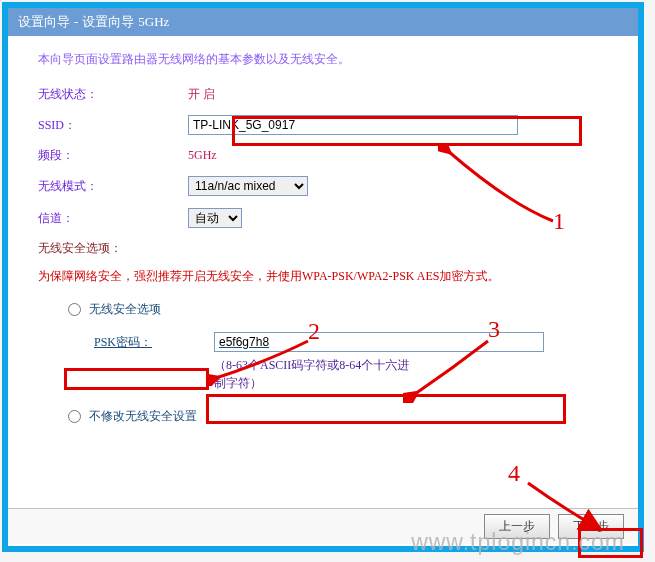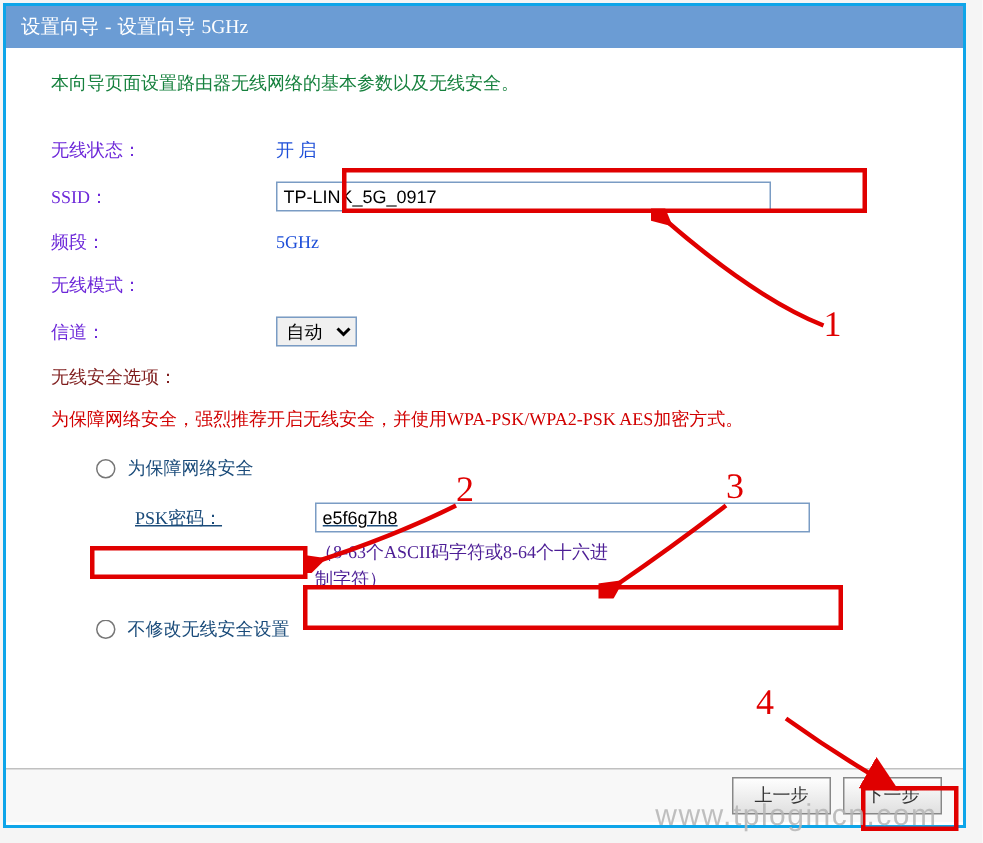--- a/index.html
+++ b/index.html
@@ -5,55 +5,55 @@
     * { box-sizing: border-box; margin: 0; padding: 0; }
     body {
       font-family: "SimSun", "宋体", serif;
       font-size: 12px;
       background: #f5f5f5;
       width: 655px;
       height: 562px;
       position: relative;
     }
     .panel {
-      border: 2px solid #0ea5e9;
+      border: 6px solid #0ea5e9;
       background: #fff;
       margin: 2px;
       width: 642px;
       height: 550px;
       position: relative;
     }
     .title-bar {
       background: #6b9cd4;
       color: #fff;
       padding: 5px 10px;
       font-size: 13px;
       display: flex;
       align-items: center;
     }
     .title-bar span { margin-right: 4px; }
     .content {
       padding: 15px 30px 10px 30px;
       color: #1a4b7a;
     }
     .intro {
-      color: #15803d;
-      margin-bottom: 28px;
+      color: #8b5cf6;
+      margin-bottom: 18px;
     }
     .row {
       display: flex;
       align-items: center;
       margin-bottom: 12px;
     }
     .lbl {
       width: 150px;
       color: #6d28d9;
     }
     .val {
-      color: #1d4ed8;
+      color: #be185d;
     }
     .input-text {
       border: 1px solid #7a9cc4;
       padding: 2px 4px;
       font-family: Arial, sans-serif;
       font-size: 12px;
       width: 330px;
       height: 20px;
     }
     .select {
@@ -127,21 +127,21 @@
     .arrow {
       position: absolute;
       pointer-events: none;
     }
     .watermark {
       position: absolute;
       right: 30px;
       bottom: 6px;
       color: rgba(180,180,180,0.85);
       font-family: Arial, sans-serif;
-      font-size: 20px;
+      font-size: 23px;
       letter-spacing: 1px;
       pointer-events: none;
       text-align: right;
     }
     .btn-bar {
       position: absolute;
       bottom: 2px;
       left: 0;
       right: 0;
       height: 36px;
@@ -187,35 +187,38 @@
       <input class="input-text" type="text" value="TP-LINK_5G_0917" style="">
     </div>
 
     <div class="row">
       <div class="lbl">频段：</div>
       <div class="val">5GHz</div>
     </div>
 
     <div class="row">
       <div class="lbl">无线模式：</div>
+      <select class="select mode">
+        <option>11a/n/ac mixed</option>
+      </select>
     </div>
 
     <div class="row">
       <div class="lbl">信道：</div>
       <select class="select channel">
         <option>自动</option>
       </select>
     </div>
 
     <div class="sec-title">无线安全选项：</div>
     <div class="warning">为保障网络安全，强烈推荐开启无线安全，并使用WPA-PSK/WPA2-PSK AES加密方式。</div>
 
     <div class="radio-row lbl-blue">
       <input type="radio" name="sec" style="">
-      <label>为保障网络安全</label>
+      <label>无线安全选项</label>
     </div>
 
 
     <div class="psk-row">
       <div class="plabel">PSK密码：</div>
       <input class="input-text" type="text" value="e5f6g7h8" style="">
     </div>
     <div class="hint">（8-63个ASCII码字符或8-64个十六进制字符）</div>
 
     <div class="radio-row lbl-blue">

